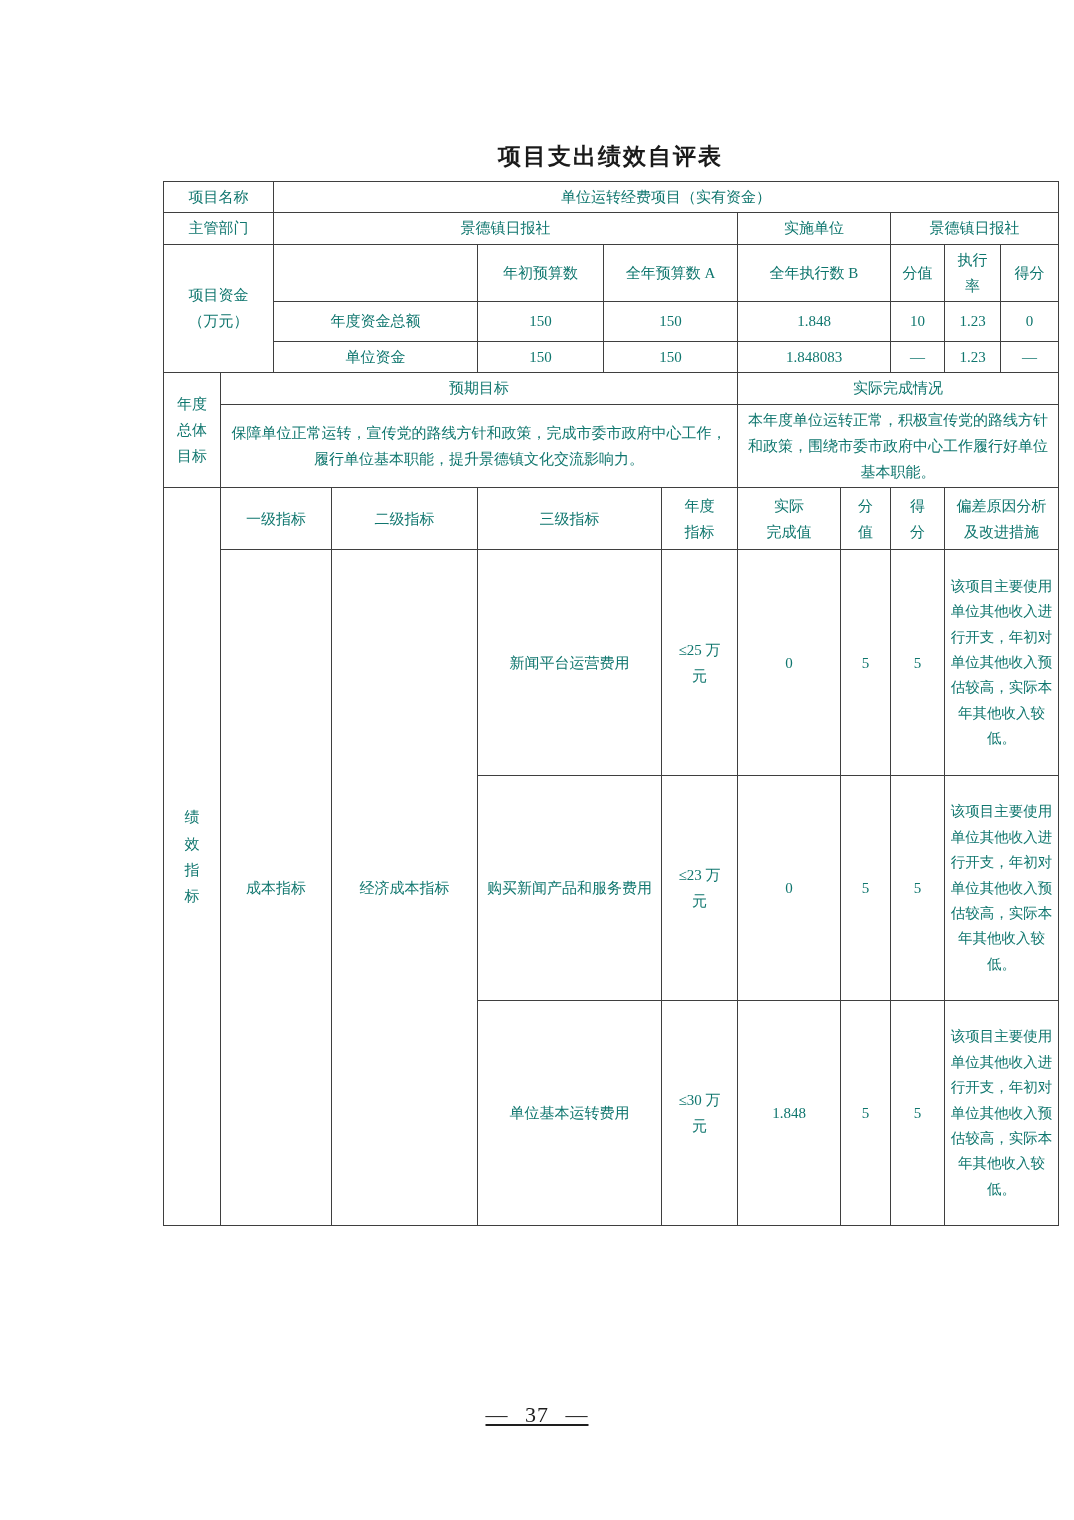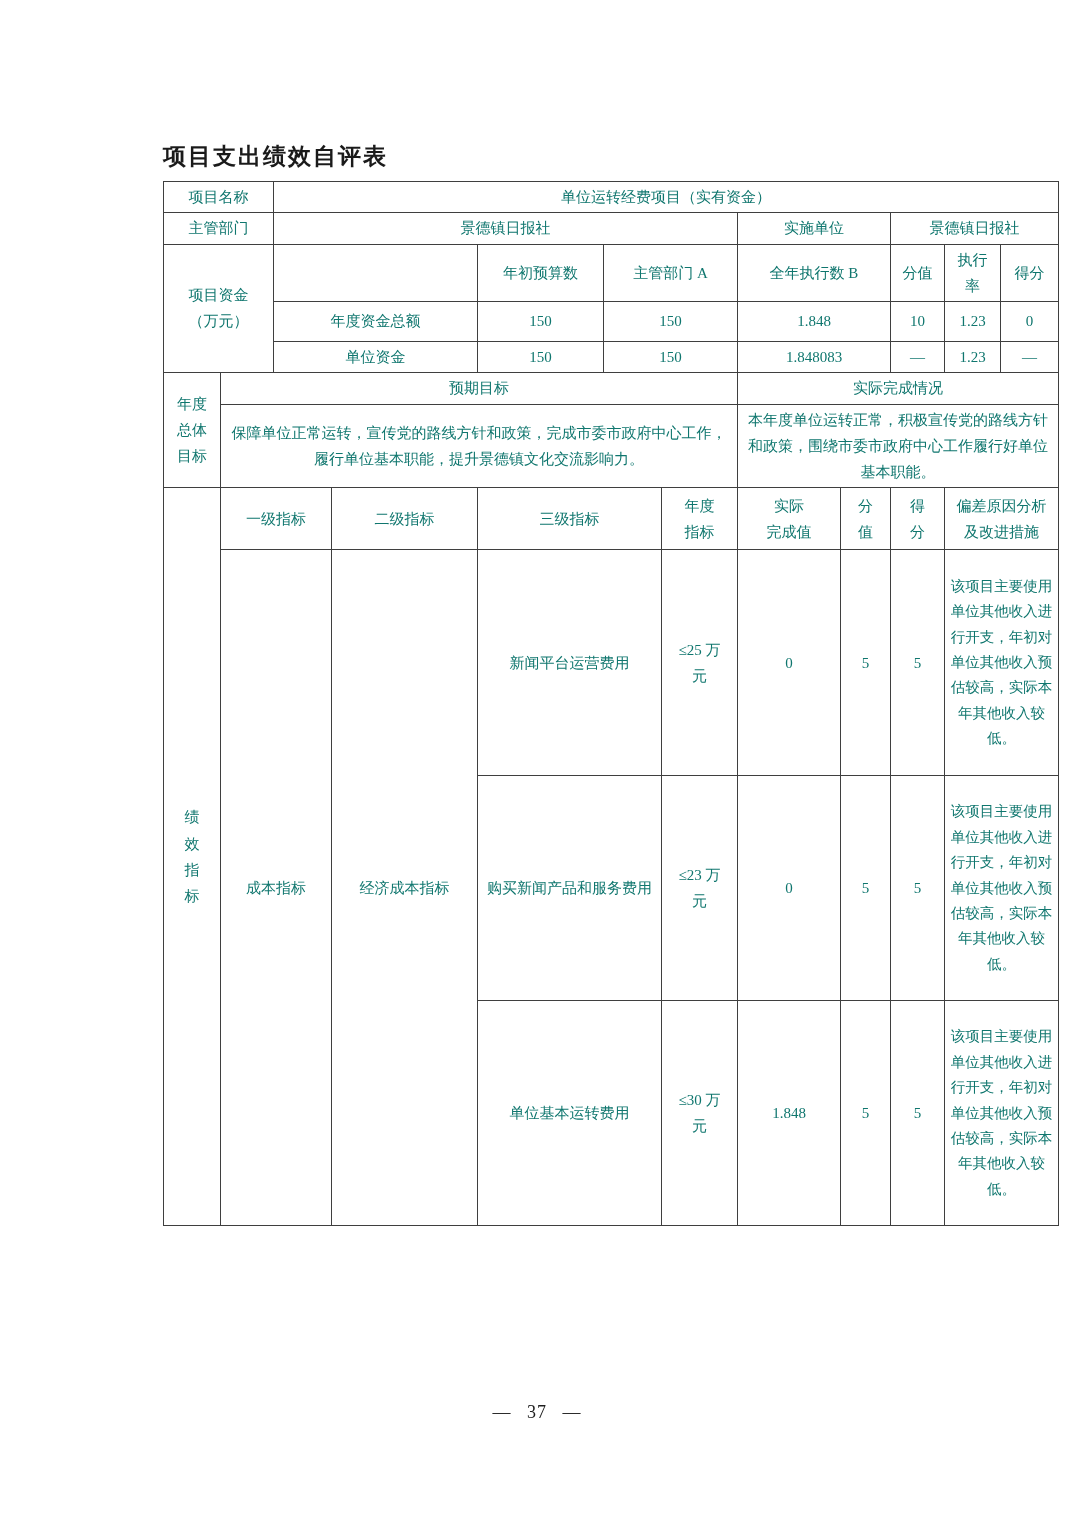--- a/index.html
+++ b/index.html
@@ -6,21 +6,21 @@
   .page{
     position:relative;
     width:1074px;height:1520px;
     background:#ffffff;
     font-family:"Liberation Serif","DejaVu Serif",serif;
     color:#222222;
     overflow:hidden;
   }
   .doc{position:absolute;left:163px;top:143px;width:895px;}
   .title{
-    margin:0;text-align:left;
+    margin:0;text-align:center;
     font-size:23px;font-weight:bold;letter-spacing:2px;
     line-height:27px;color:#1a1a1a;
   }
   .subtitle{
     margin-top:23px;text-align:center;
     font-size:13px;letter-spacing:1px;color:#2a2a2a;
   }
   table.main{
     margin-top:11px;
     border-collapse:collapse;table-layout:fixed;
@@ -41,22 +41,22 @@
   td.dev{line-height:1.95;padding:6px 6px;font-size:14.5px;}
   td.funding-label{line-height:1.8;}
   td.vert{line-height:1.55;}
   td.tight{line-height:1.3;}
   tr.r1{height:30px;}  tr.r2{height:29px;}  tr.r3{height:56px;}
   tr.r4{height:40px;}  tr.r5{height:28px;}  tr.r6{height:29px;}
   tr.r7{height:83px;}  tr.r8{height:62px;}  tr.r9{height:226px;}
   tr.r10{height:225px;} tr.r11{height:225px;}
   .pageno{
     position:absolute;left:0;top:1402px;width:1074px;
-    text-align:center;font-size:18px;color:#1e1e1e;
-    word-spacing:10px;letter-spacing:1px;
+    text-align:center;font-size:22px;color:#1e1e1e;
+    word-spacing:10px;letter-spacing:1px;text-decoration:underline;
   }
 </style>
 </head>
 <body>
 
 <div class="page">
   <div class="doc">
     <h1 class="title">项目支出绩效自评表</h1>
 
     <table class="main">
@@ -86,21 +86,21 @@
         <td colspan="5">景德镇日报社</td>
         <td colspan="2">实施单位</td>
         <td colspan="3">景德镇日报社</td>
       </tr>
 
       <tr class="r3">
         <td colspan="2" rowspan="3" class="funding-label">项目资金
 （万元）</td>
         <td colspan="2"></td>
         <td>年初预算数</td>
-        <td colspan="2">主管部门 A</td>
+        <td colspan="2">全年预算数 A</td>
         <td colspan="2">全年执行数 B</td>
         <td>分值</td>
         <td>执行
 率</td>
         <td>得分</td>
       </tr>
 
       <tr class="r4">
         <td colspan="2" class="left">年度资金总额</td>
         <td>150</td>

